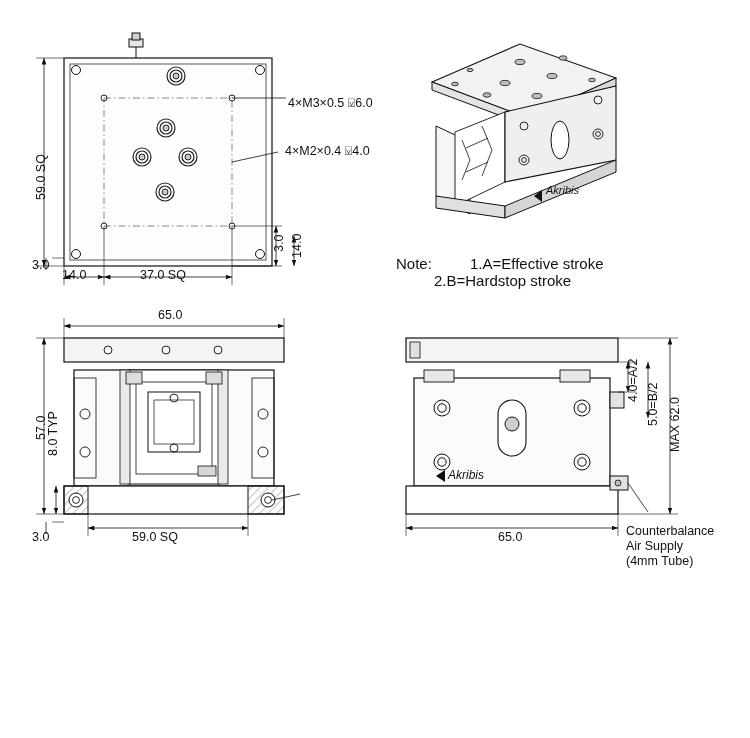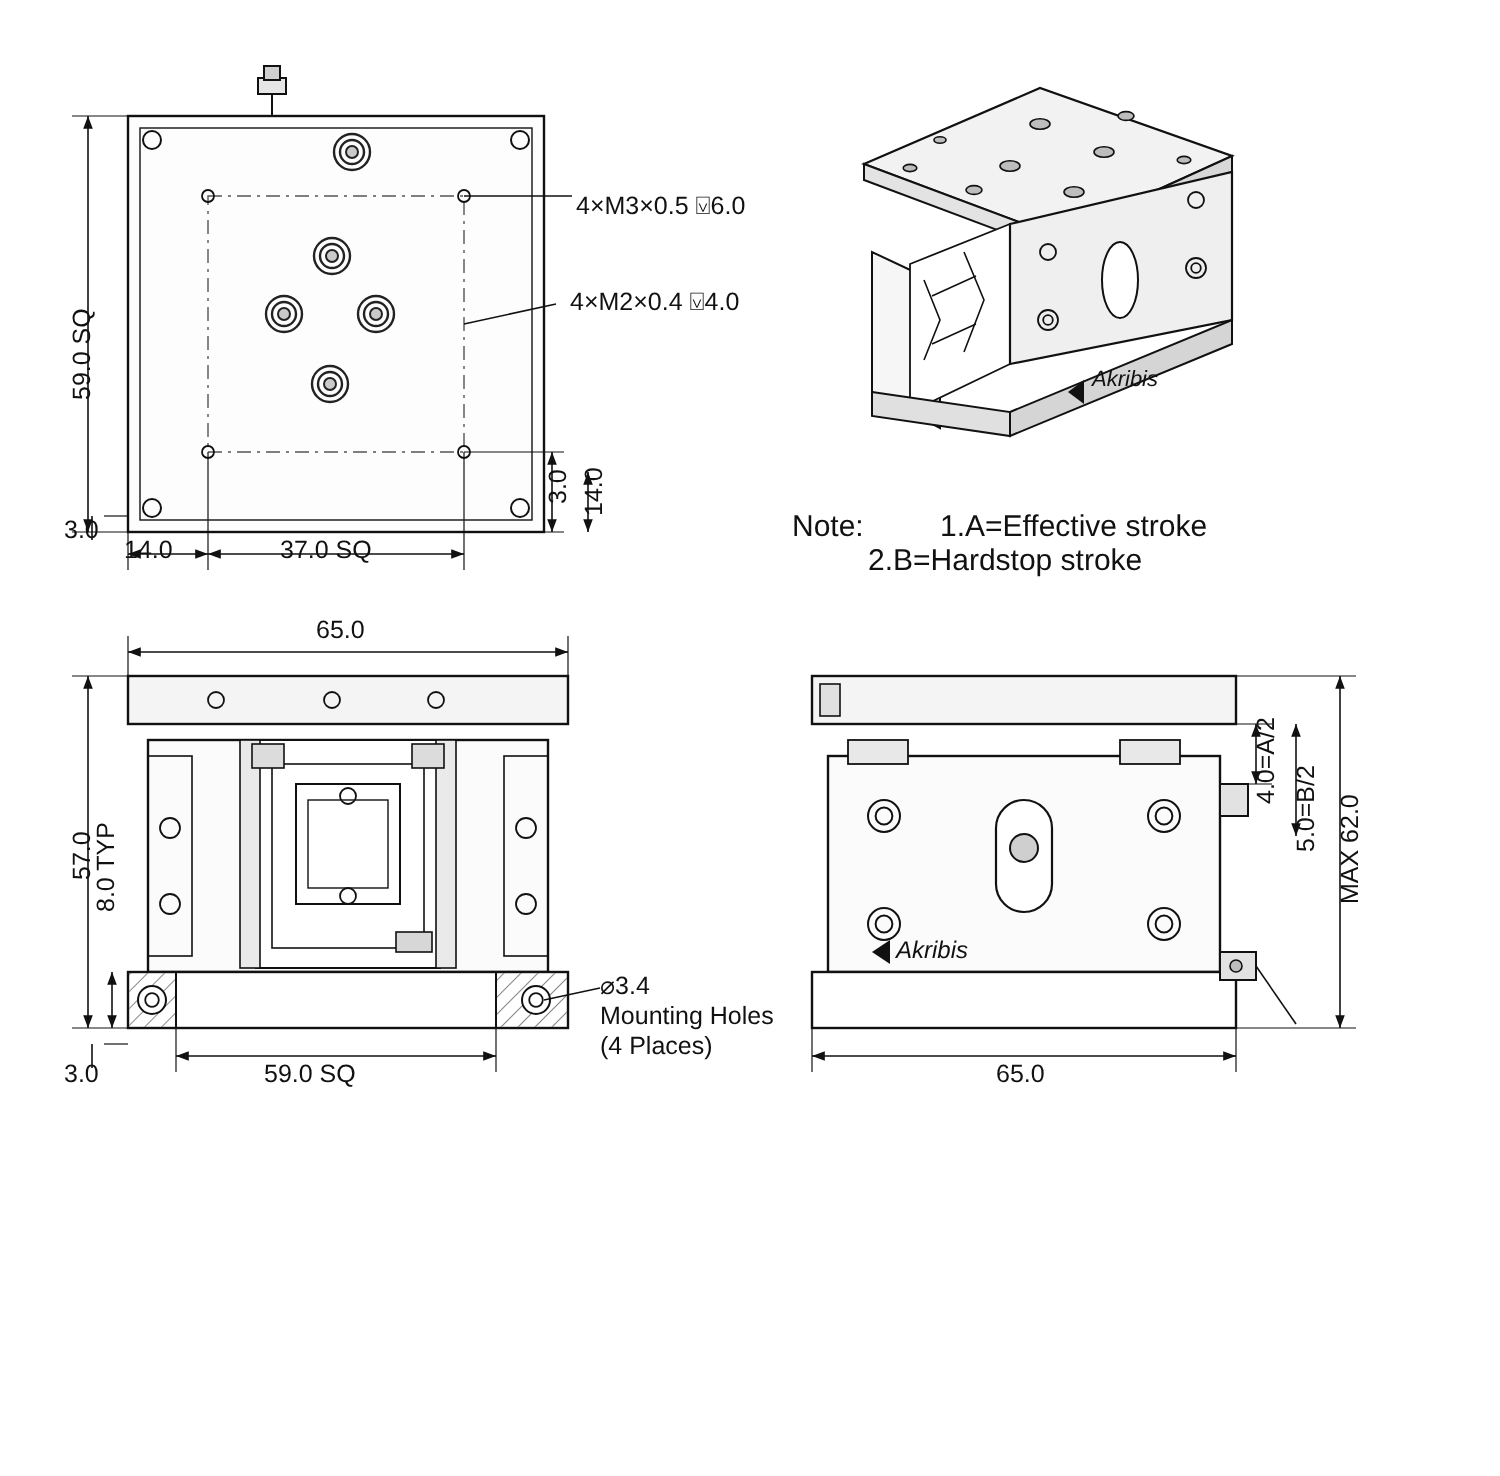--- a/index.html
+++ b/index.html
@@ -248,25 +248,25 @@
 
 <div class="note" style="left:396px;top:254px;">Note:</div>
 <div class="note" style="left:434px;top:254px;margin-left:36px;">1.A=Effective stroke</div>
 <div class="note" style="left:434px;top:271px;">2.B=Hardstop stroke</div>
 
 <div class="lbl" style="left:158px;top:308px;">65.0</div>
 <div class="lbl rot90" style="left:34px;top:440px;">57.0</div>
 <div class="lbl rot90" style="left:46px;top:456px;">8.0 TYP</div>
 <div class="lbl" style="left:32px;top:530px;">3.0</div>
 <div class="lbl" style="left:132px;top:530px;">59.0 SQ</div>
-<div class="lbl" style="left:300px;top:486px;">⌀3.4
-Mounting Holes
-(4 Places)</div>
 
 <div class="lbl" style="left:498px;top:530px;">65.0</div>
 <div class="lbl rot90" style="left:626px;top:402px;">4.0=A/2</div>
 <div class="lbl rot90" style="left:646px;top:426px;">5.0=B/2</div>
 <div class="lbl rot90" style="left:668px;top:452px;">MAX 62.0</div>
+<div class="lbl" style="left:626px;top:524px;">Counterbalance
+Air Supply
+(4mm Tube)</div>
 
 <div class="lbl" style="left:546px;top:184px;font-size:11px;font-style:italic;color:#111;">Akribis</div>
 <div class="lbl" style="left:448px;top:468px;font-size:12px;font-style:italic;color:#111;">Akribis</div>
 
 </div>
 
 </body></html>

